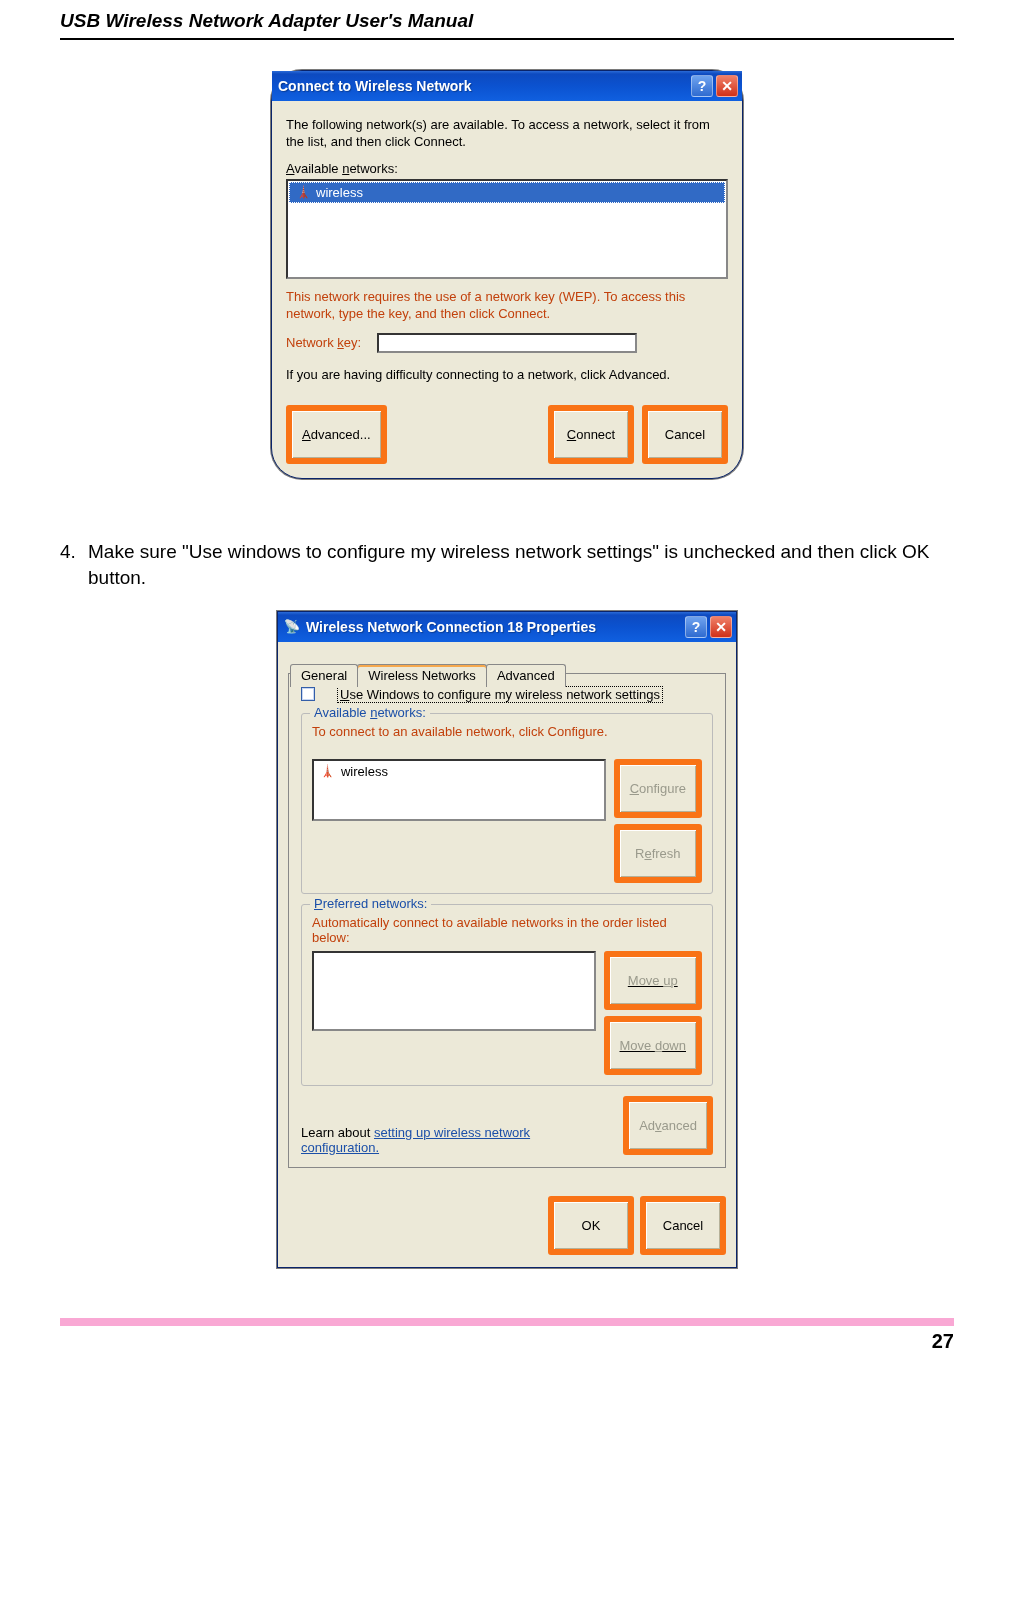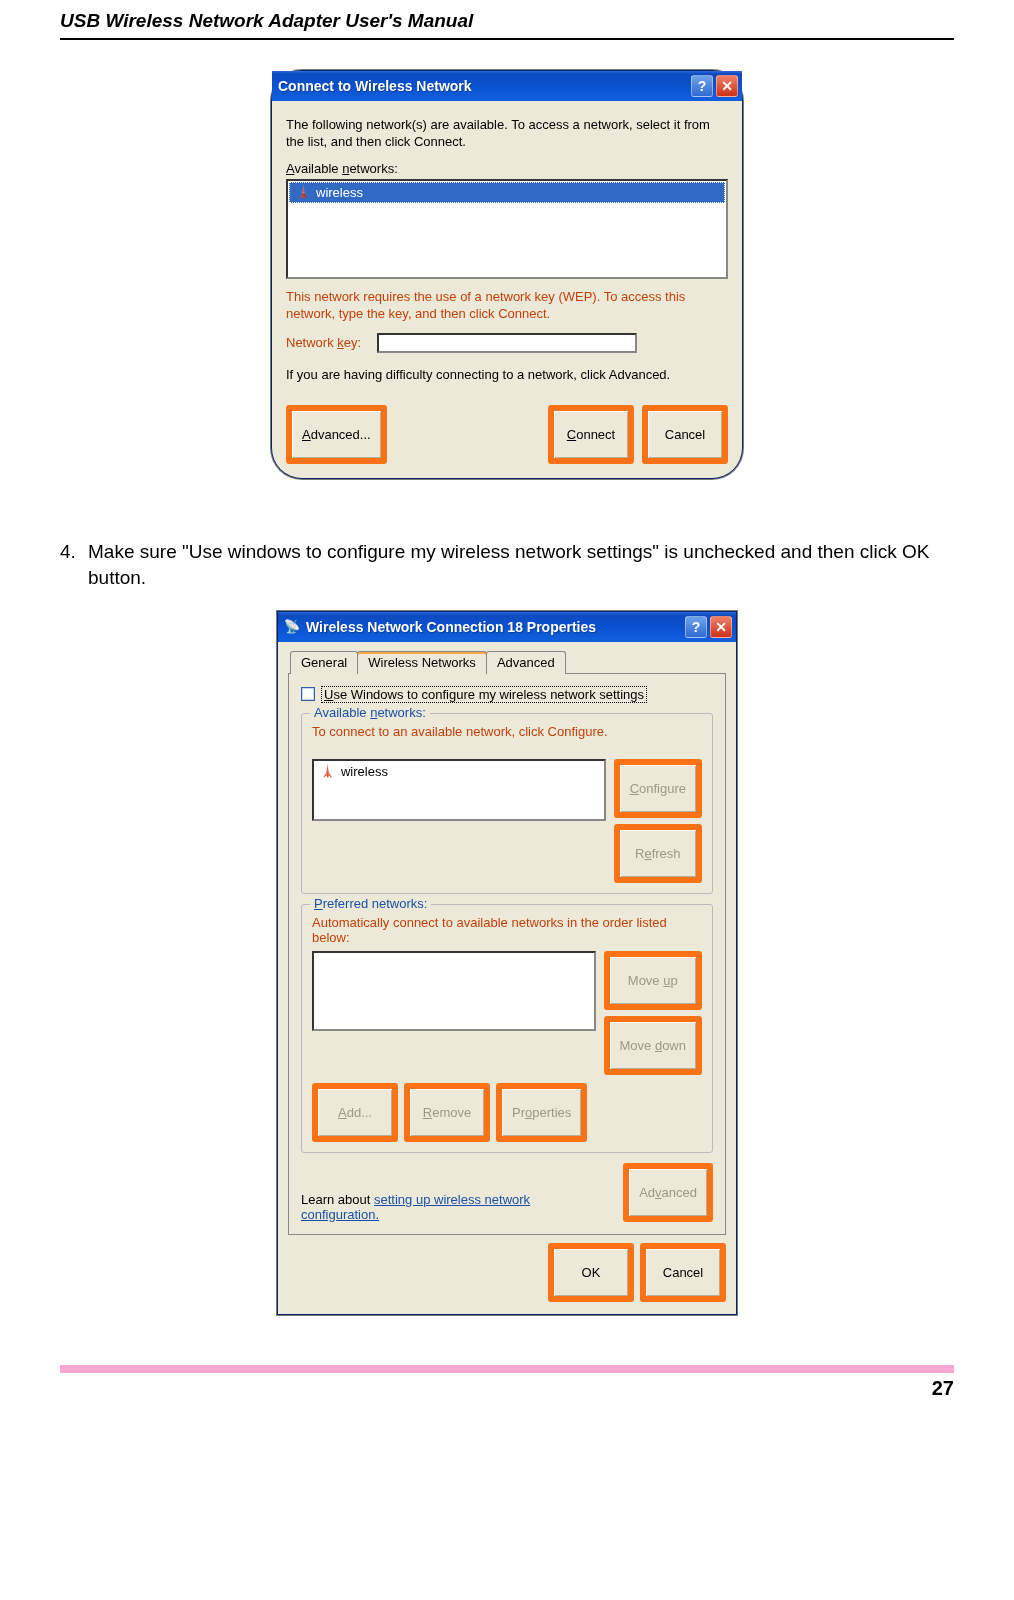--- a/index.html
+++ b/index.html
@@ -120,21 +120,21 @@
       font-size: 13px;
       box-shadow: inset 1px 1px 0 #fff, inset -1px -1px 0 #b5b199;
       white-space: nowrap;
     }
     .xp-btn.disabled { color:#9a9a8c; }
     
     .tabs {
       display:flex;
       padding: 0 2px;
       position:relative;
-      top:1px;
+      top:14px;
     }
     .tab {
       background:#ECE9D8;
       border:1px solid #888;
       border-bottom:none;
       padding:3px 10px;
       margin-right:-1px;
       font-size:13px;
       border-radius:3px 3px 0 0;
     }
@@ -148,21 +148,21 @@
     .tab-panel {
       border:1px solid #888;
       padding:12px;
       background:#ECE9D8;
     }
     .checkbox-row { display:flex; align-items:center; gap:6px; margin-bottom:10px; }
     .checkbox-box {
       width:14px; height:14px; background:#fff; border:1px solid #335ea8;
       box-shadow: inset 0 0 0 1px #c7d6f2;
     }
-    .checkbox-label { border:1px dotted #000; padding:0 2px; }
+    .checkbox-label { border:1px dotted #000; padding:0 2px;margin-left:16px; }
     .groupbox {
       border:1px solid #bbb;
       border-radius:3px;
       padding:10px 10px 10px 10px;
       margin:10px 0;
       position:relative;
     }
     .groupbox-title {
       position:absolute; top:-9px; left:8px;
       background:#ECE9D8; padding:0 4px;
@@ -175,21 +175,21 @@
     .net-listbox .row {
       display:flex; align-items:center; gap:6px; padding:1px 4px;
     }
     .net-listbox .net-icon { font-size:12px; }
     .pref-listbox {
       background:#fff; border:2px inset #888;
       height:80px;
     }
     .pref-row { display:flex; gap:8px; align-items:flex-start; margin-top:6px;}
     .pref-left { flex:1; }
-    .pref-right { display:flex; flex-direction:column; gap:6px; }
+    .pref-right { display:flex; flex-direction:column; gap:6px;text-decoration:underline; }
     .three-btn-row { display:flex; gap:6px; margin-top:8px; }
     .link { color:#1b4fa8; text-decoration:underline; }
     .learn-row { display:flex; justify-content:space-between; align-items:flex-end; margin-top:10px;}
   </style>
 </head>
 <body>
 
 <div class="page-header">
   <span>USB Wireless Network Adapter User's Manual</span>
 </div>
@@ -275,36 +275,31 @@
         <div class="disabled-text" style="margin-bottom:6px;">Automatically connect to available networks in the order listed below:</div>
         <div class="pref-row">
           <div class="pref-left">
             <div class="pref-listbox"></div>
           </div>
           <div class="pref-right">
             <div class="xp-btn disabled">Move <span style="text-decoration:underline">u</span>p</div>
             <div class="xp-btn disabled">Move <span style="text-decoration:underline">d</span>own</div>
           </div>
         </div>
-        <div class="three-btn-row">
-          <div class="xp-btn disabled"><span style="text-decoration:underline">A</span>dd...</div>
-          <div class="xp-btn disabled"><span style="text-decoration:underline">R</span>emove</div>
-          <div class="xp-btn disabled">Pr<span style="text-decoration:underline">o</span>perties</div>
-        </div>
       </div>
 
       <div class="learn-row">
         <div style="max-width:250px;">
           <span>Learn about </span><span class="link">setting up wireless network configuration.</span>
         </div>
         <div class="xp-btn disabled">Ad<span style="text-decoration:underline">v</span>anced</div>
       </div>
     </div>
 
-    <div class="button-row" style="margin-top:8px;">
+    <div class="button-row" style="margin-top:28px;">
       <div class="xp-btn">OK</div>
       <div class="xp-btn">Cancel</div>
     </div>
   </div>
 </div>
 
 <div class="page-footer">
   <span>27</span>
 </div>
 

